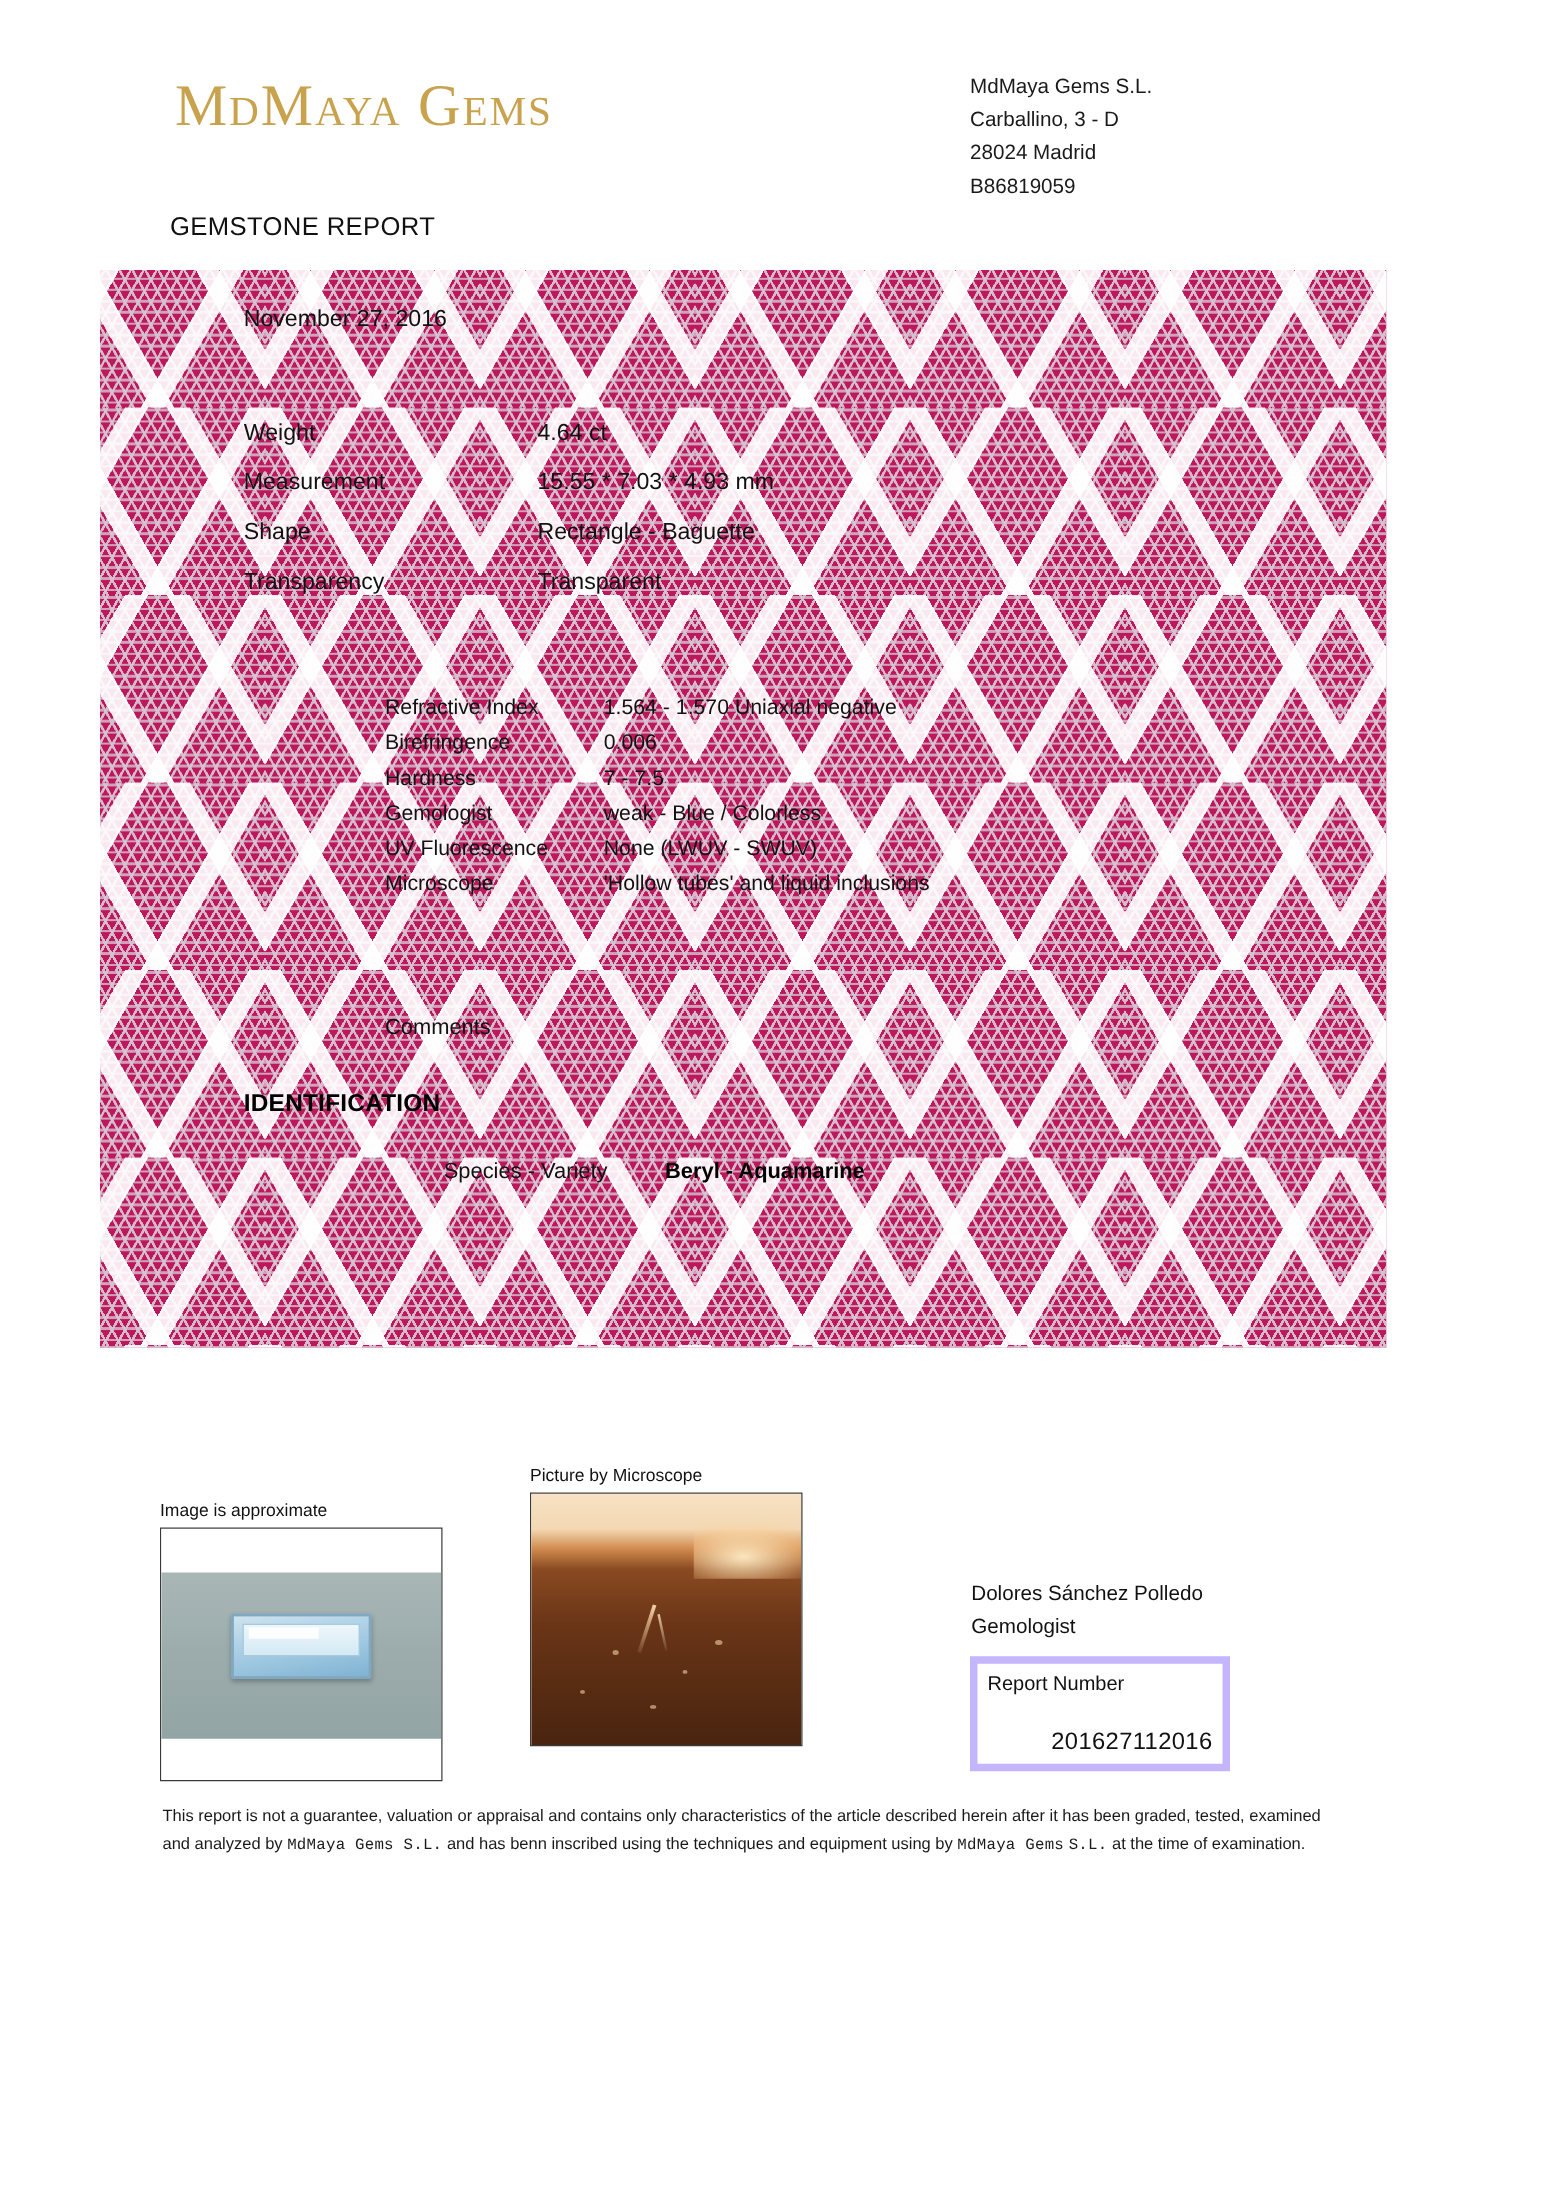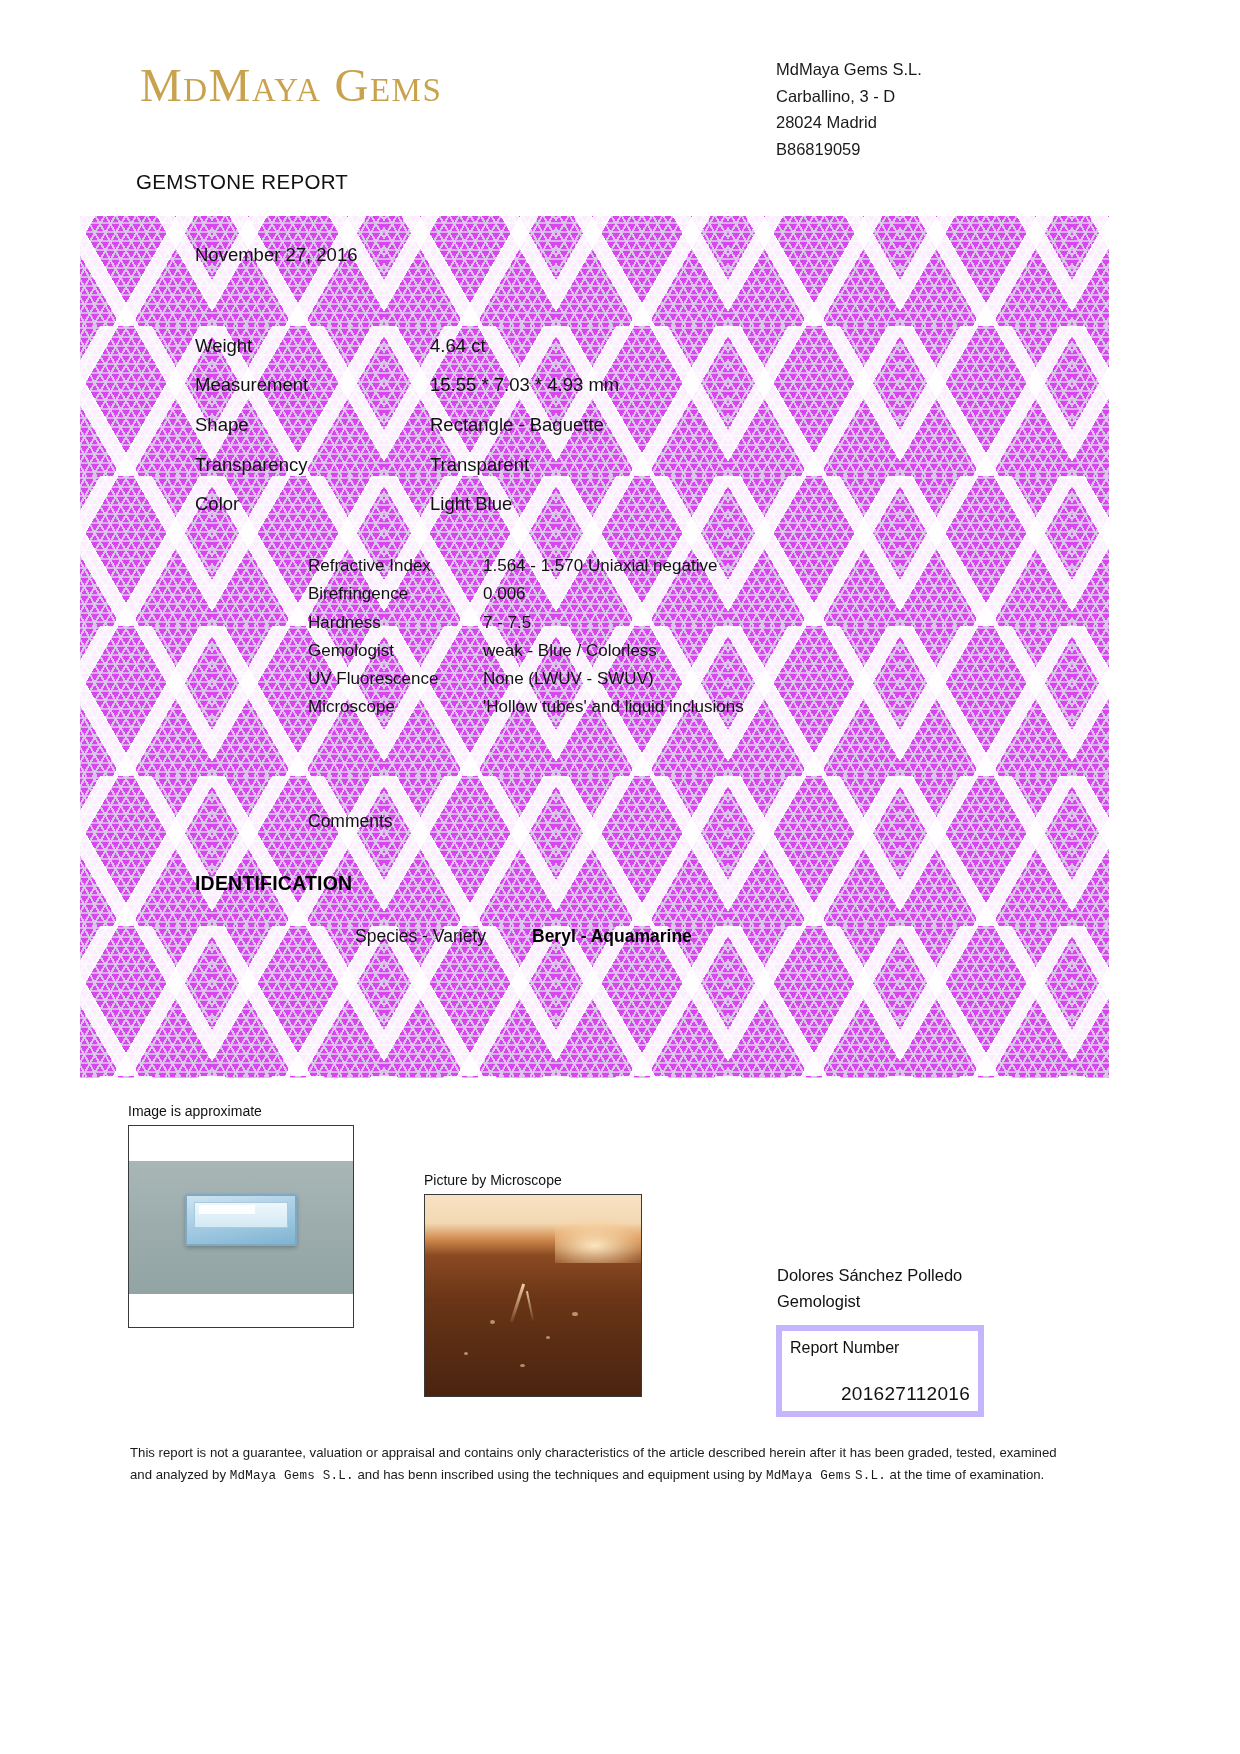--- a/index.html
+++ b/index.html
@@ -58,21 +58,21 @@
   }
 
   
   .panel {
     position: absolute;
     left: 80px;
     top: 216px;
     width: 1029px;
     height: 862px;
     overflow: hidden;
-    background-color: #d946ef;
+    background-color: #be185d;
   }
 
   
   .panel::before {
     content: "";
     position: absolute;
     left: -40px; top: -40px;
     width: 1140px; height: 960px;
     background-image:
       repeating-linear-gradient(60deg,
@@ -222,21 +222,21 @@
     white-space: nowrap;
     font-family: "Liberation Sans", sans-serif;
   }
   .figure .frame {
     border: 1px solid #3a3a3a;
     overflow: hidden;
     position: relative;
     background: #ffffff;
   }
 
-  #fig-stone { left: 128px; top: 1103px; }
+  #fig-stone { left: 128px; top: 1200px; }
   #fig-stone .frame { width: 226px; height: 203px; }
 
   #fig-micro { left: 424px; top: 1172px; }
   #fig-micro .frame { width: 218px; height: 203px; }
 
   
   .stone-photo {
     position: absolute;
     inset: 0;
     background: #ffffff;
@@ -387,24 +387,20 @@
         <div class="k">Measurement</div>
         <div class="v">15.55 * 7.03 * 4.93 mm</div>
       </div>
       <div class="row">
         <div class="k">Shape</div>
         <div class="v">Rectangle - Baguette</div>
       </div>
       <div class="row">
         <div class="k">Transparency</div>
         <div class="v">Transparent</div>
-      </div>
-      <div class="row">
-        <div class="k">Color</div>
-        <div class="v">Light Blue</div>
       </div>
     </div>
 
     <div class="prop-sec">
       <div class="row">
         <div class="k">Refractive Index</div>
         <div class="v">1.564 - 1.570 Uniaxial negative</div>
       </div>
       <div class="row">
         <div class="k">Birefringence</div>

